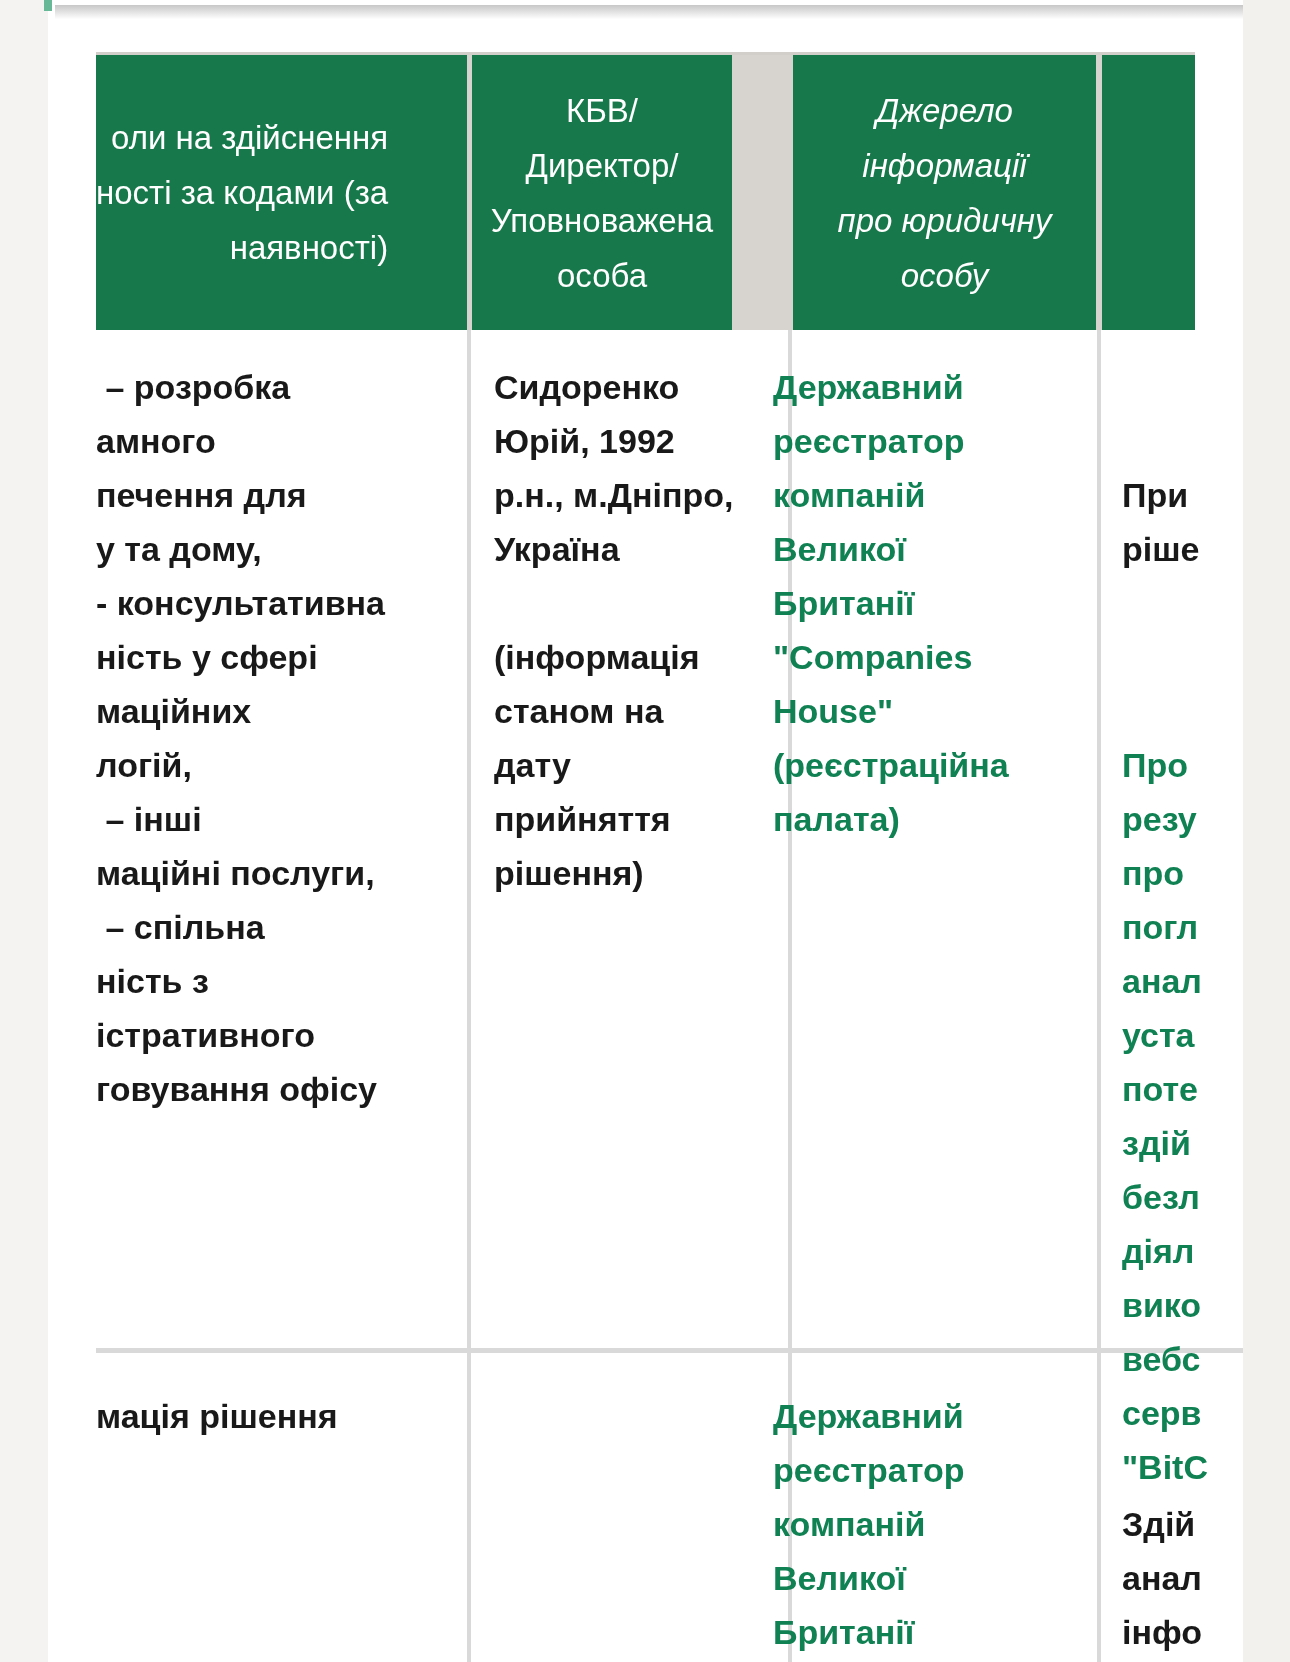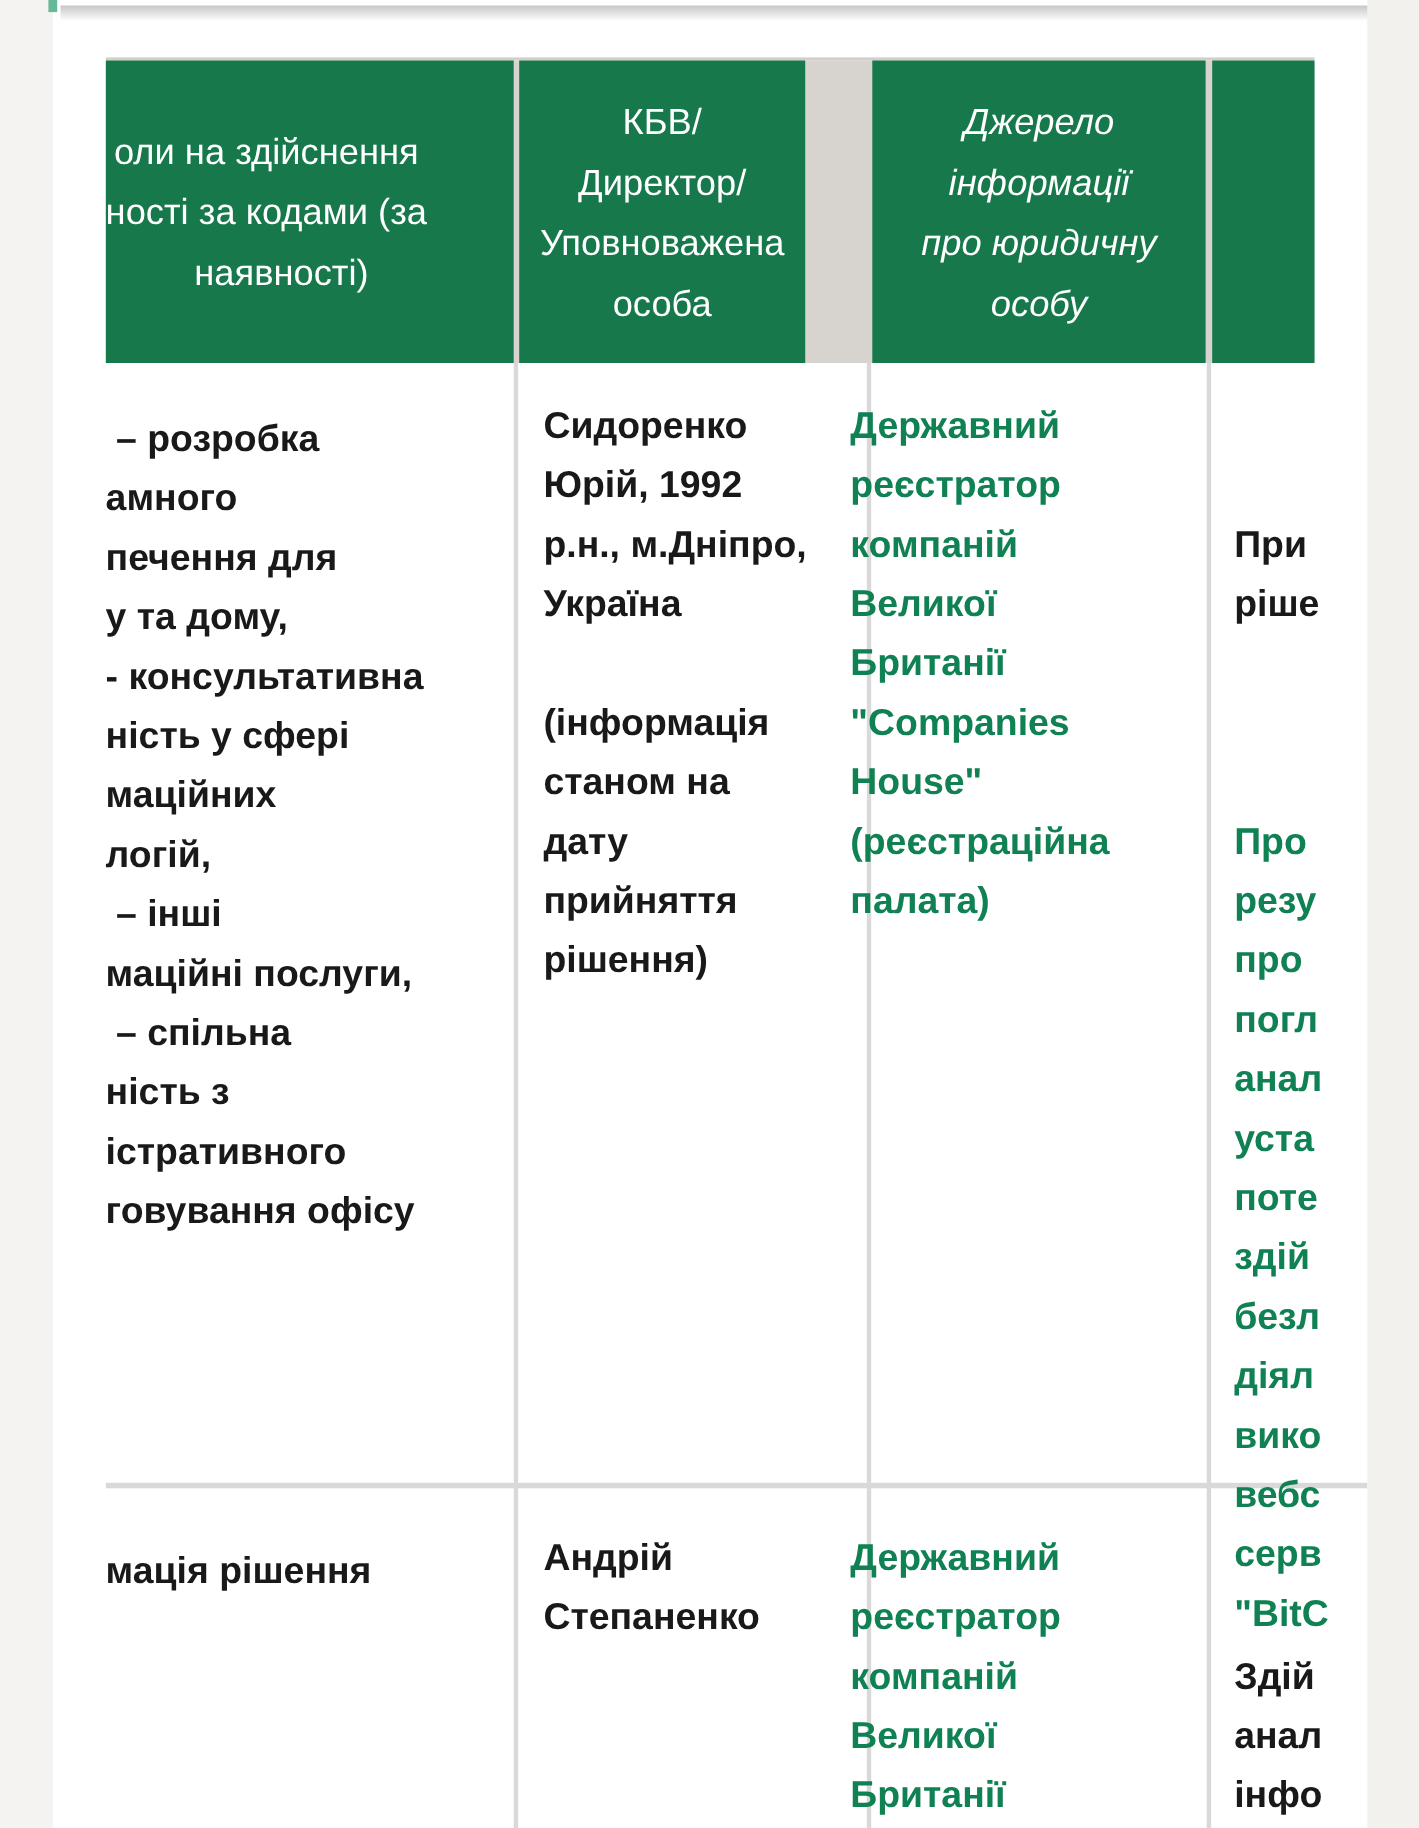--- a/index.html
+++ b/index.html
@@ -12,31 +12,31 @@
   .right-strip{position:absolute;left:1243px;top:0;width:47px;height:1662px;background:var(--page-margin-right);}
   .teal-mark{position:absolute;left:44px;top:0;width:8px;height:11px;background:var(--teal-mark);}
   .top-shadow{position:absolute;left:55px;top:5px;width:1188px;height:15px;
     background:linear-gradient(to bottom,#c7c7c7 0%,rgba(199,199,199,0) 95%);}
   .viewport{position:absolute;left:96px;top:52px;width:1147px;height:1610px;overflow:hidden;}
   .topline{position:absolute;left:0;top:0;width:1099px;height:3px;background:#d2cfca;}
   .head-gutter-bg{position:absolute;left:0;top:3px;width:1099px;height:275px;background:var(--header-gutter);}
   .hcell{position:absolute;top:3px;height:275px;background:var(--header-green);color:#ffffff;
     font-size:33px;line-height:55px;font-weight:500;display:flex;align-items:center;justify-content:center;
     text-align:center;white-space:pre-wrap;}
-  .hcell.h1{left:0;width:371px;justify-content:flex-start;text-align:center;}
+  .hcell.h1{left:0;width:371px;justify-content:flex-start;text-align:right;}
   .hcell.h2{left:376px;width:260px;}
   .hcell.h3{left:697px;width:303px;font-style:italic;}
   .hcell.h4{left:1006px;width:93px;}
   .vborder{position:absolute;top:278px;width:4px;height:1332px;background:var(--border-gray);}
   .vb1{left:371px;} .vb2{left:692px;} .vb3{left:1001px;}
   .hborder{position:absolute;left:0;top:1296px;width:1147px;height:5px;background:var(--border-gray);}
   .cell{position:absolute;white-space:pre-wrap;font-weight:700;font-size:34px;line-height:54px;
     color:var(--body-text);}
   .r1{top:308px;} .r2{top:1337px;}
-  .c1{left:0;width:375px;margin-top:12px;} .c2{left:398px;width:292px;} .c3{left:677px;width:300px;} .c4{left:1026px;width:220px;}
+  .c1{left:0;width:375px;} .c2{left:398px;width:292px;} .c3{left:677px;width:300px;} .c4{left:1026px;width:220px;}
   .green-link{color:var(--link-green);}
   .gap-top{margin-top:54px;}
 </style>
 </head>
 <body>
 
 <div class="left-strip"></div>
 <div class="right-strip"></div>
 <div class="top-shadow"></div>
 <div class="teal-mark"></div>
@@ -109,22 +109,20 @@
 здій
 безл
 діял
 вико
 вебс
 серв
 "BitC</div>
   </div>
 
   <div class="cell r2 c1">мація рішення</div>
-  <div class="cell r2 c2">Андрій
-Степаненко</div>
   <div class="cell r2 c3 green-link">Державний
 реєстратор
 компаній
 Великої
 Британії</div>
   <div class="cell r2 c4">
     <div>Здій
 анал
 інфо
 отри

